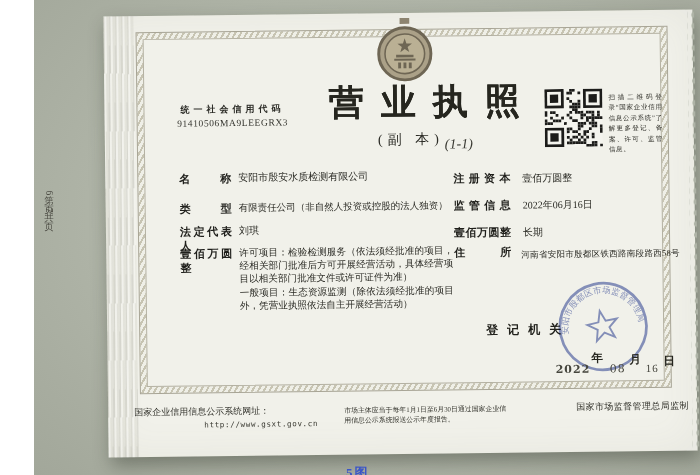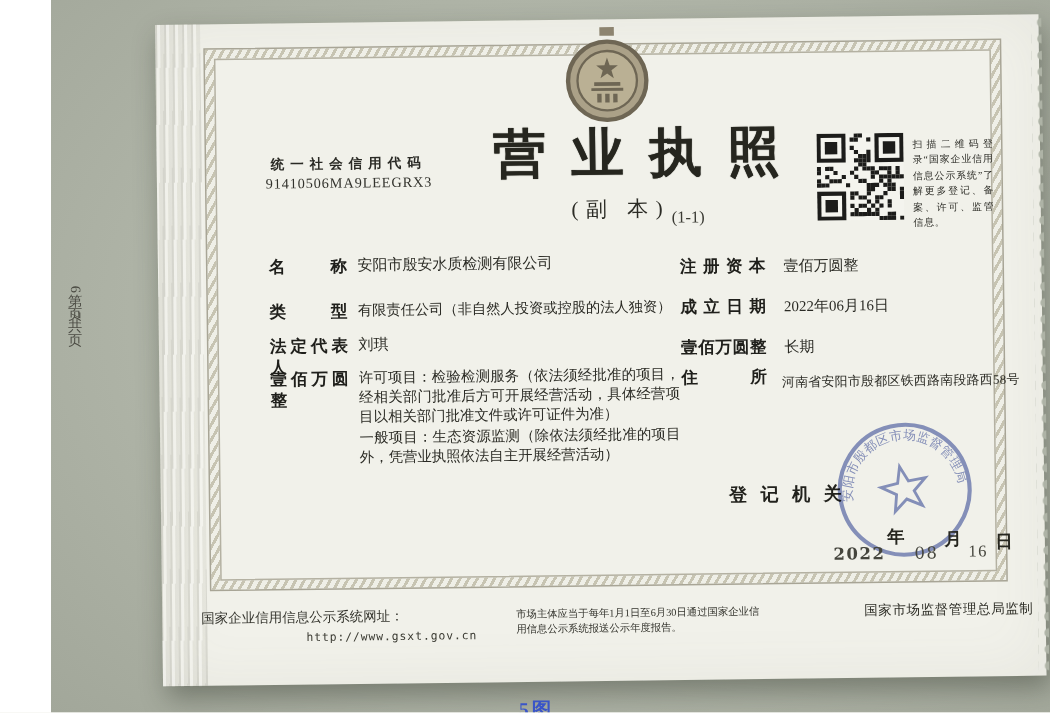--- a/index.html
+++ b/index.html
@@ -36,21 +36,21 @@
   .emblem{position:absolute;left:272px;top:4px;width:58px;height:66px;}
   .credit{position:absolute;left:48px;top:88px;width:160px;text-align:center;}
   .credit-label{font-family:"Liberation Sans",sans-serif;font-weight:bold;font-size:9px;letter-spacing:4px;color:#2a2a25;}
   .credit-code{font-size:9.5px;letter-spacing:.6px;margin-top:2px;color:#33332d;}
   .title{
     position:absolute;left:150px;top:66px;width:340px;text-align:center;
     font-size:35px;font-weight:bold;letter-spacing:17px;padding-left:17px;box-sizing:border-box;
     color:#26261f;text-shadow:0 0 .6px #26261f;
   }
   .subtitle{position:absolute;left:200px;top:118px;width:240px;text-align:center;font-size:14px;letter-spacing:5px;color:#2c2c26;}
-  .copyno{font-size:11px;letter-spacing:0;position:relative;top:5px;left:1px;color:#3a3a33;}
+  .copyno{font-size:14px;letter-spacing:0;position:relative;top:5px;left:1px;color:#3a3a33;font-style:italic;}
   .qr{position:absolute;left:440px;top:78px;width:58px;height:58px;}
   .qr-note{
     position:absolute;left:504px;top:82px;width:54px;
     font-size:6.6px;line-height:10.4px;letter-spacing:.5px;color:#2e2e28;text-align:justify;
   }
   
   .fieldrow{position:absolute;display:flex;align-items:flex-start;}
   .lbl{
     font-family:"Liberation Sans",sans-serif;font-weight:bold;font-size:11px;color:#1f1f1b;
     width:52px;flex:0 0 52px;text-align:justify;text-align-last:justify;line-height:14px;
@@ -253,21 +253,21 @@
         <p>许可项目：检验检测服务（依法须经批准的项目，经相关部门批准后方可开展经营活动，具体经营项目以相关部门批准文件或许可证件为准）</p>
         <p>一般项目：生态资源监测（除依法须经批准的项目外，凭营业执照依法自主开展经营活动）</p>
       </div>
     </div>
 
     <div class="fieldrow" style="left:348px;top:160px;">
       <div class="lbl lblR">注册资本</div>
       <div class="val valR">壹佰万圆整</div>
     </div>
     <div class="fieldrow" style="left:348px;top:187px;">
-      <div class="lbl lblR">成立日期</div>
+      <div class="lbl lblR">监管信息</div>
       <div class="val valR">2022年06月16日</div>
     </div>
     <div class="fieldrow" style="left:348px;top:214px;">
       <div class="lbl lblR">壹佰万圆整</div>
       <div class="val valR">长期</div>
     </div>
     <div class="fieldrow" style="left:348px;top:234px;">
       <div class="lbl lblR">住所</div>
       <div class="val val-small" style="margin-left:10px;margin-top:2px;">河南省安阳市殷都区铁西路南段路西58号</div>
     </div>

